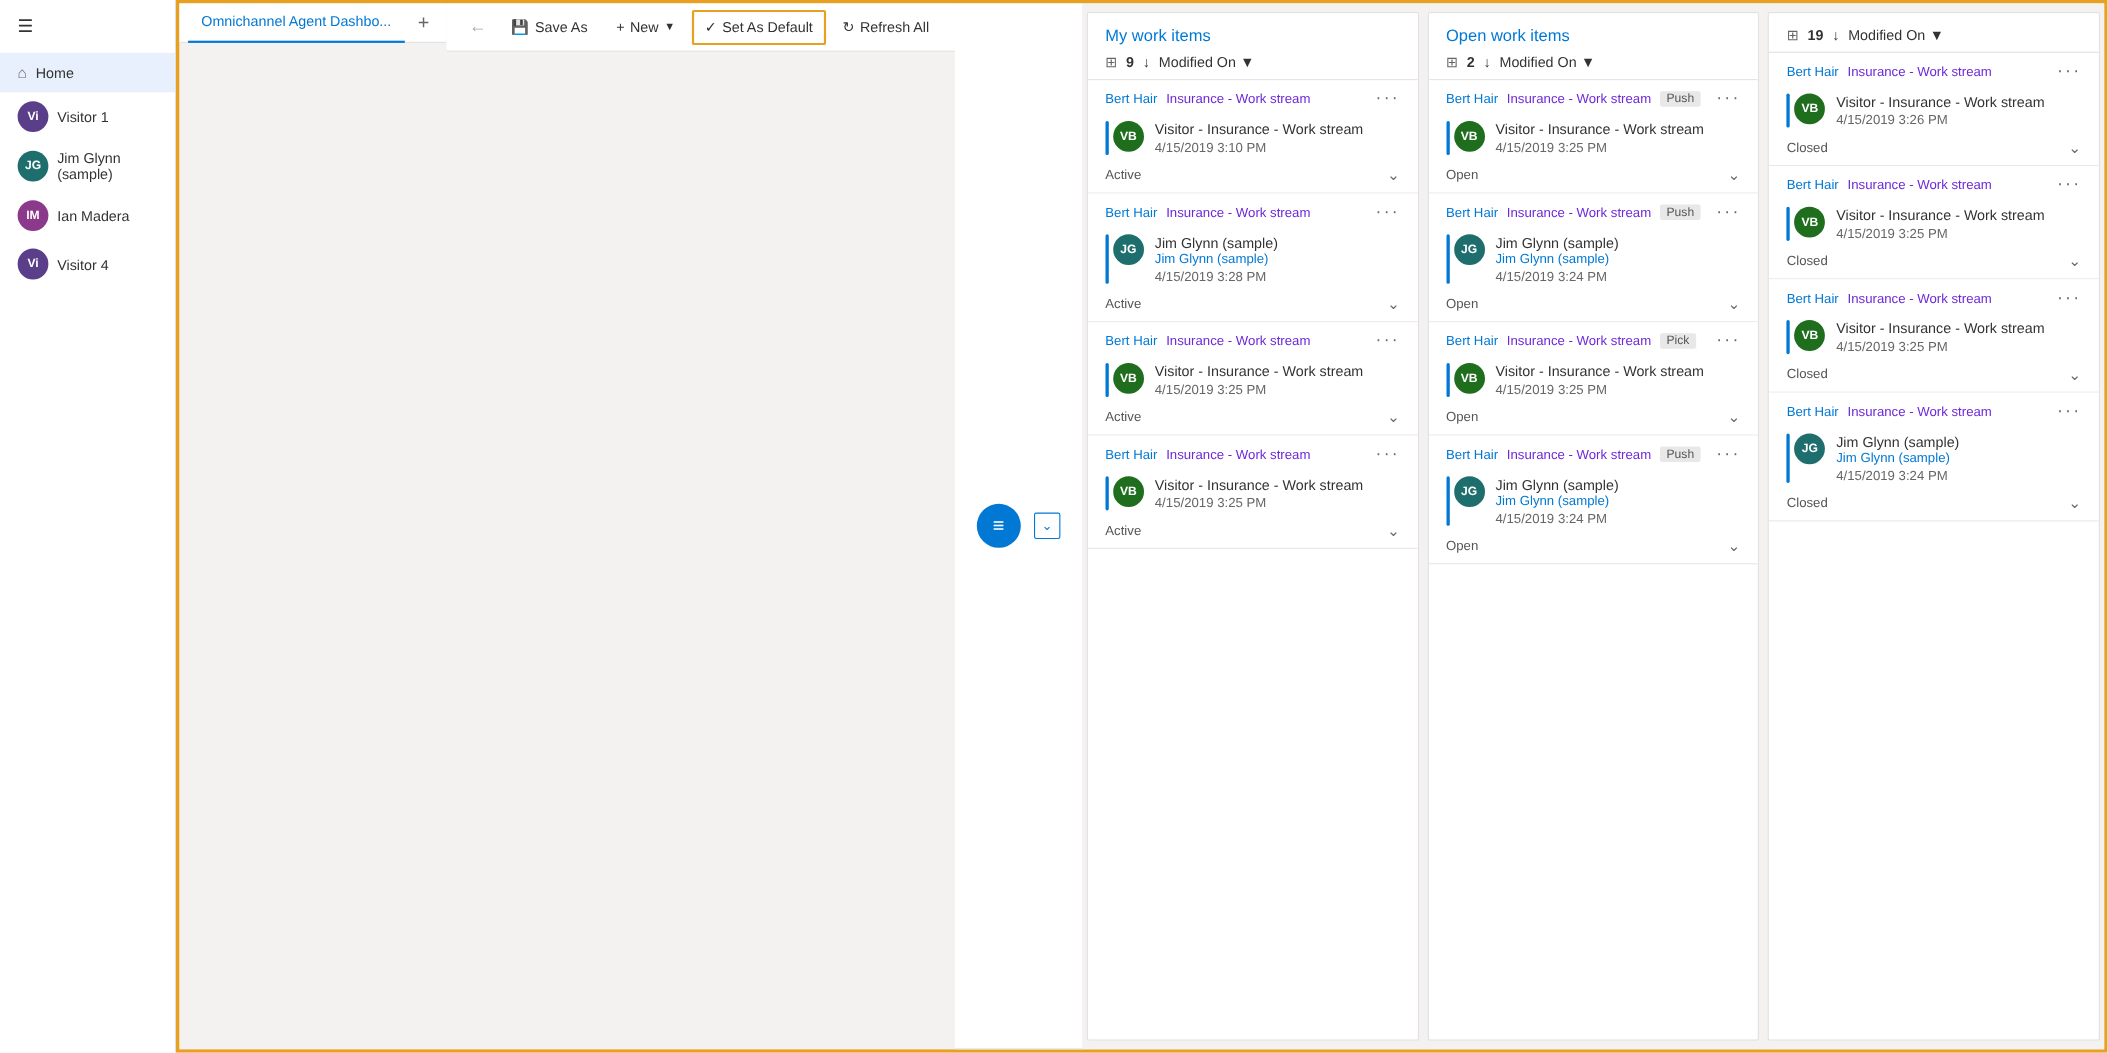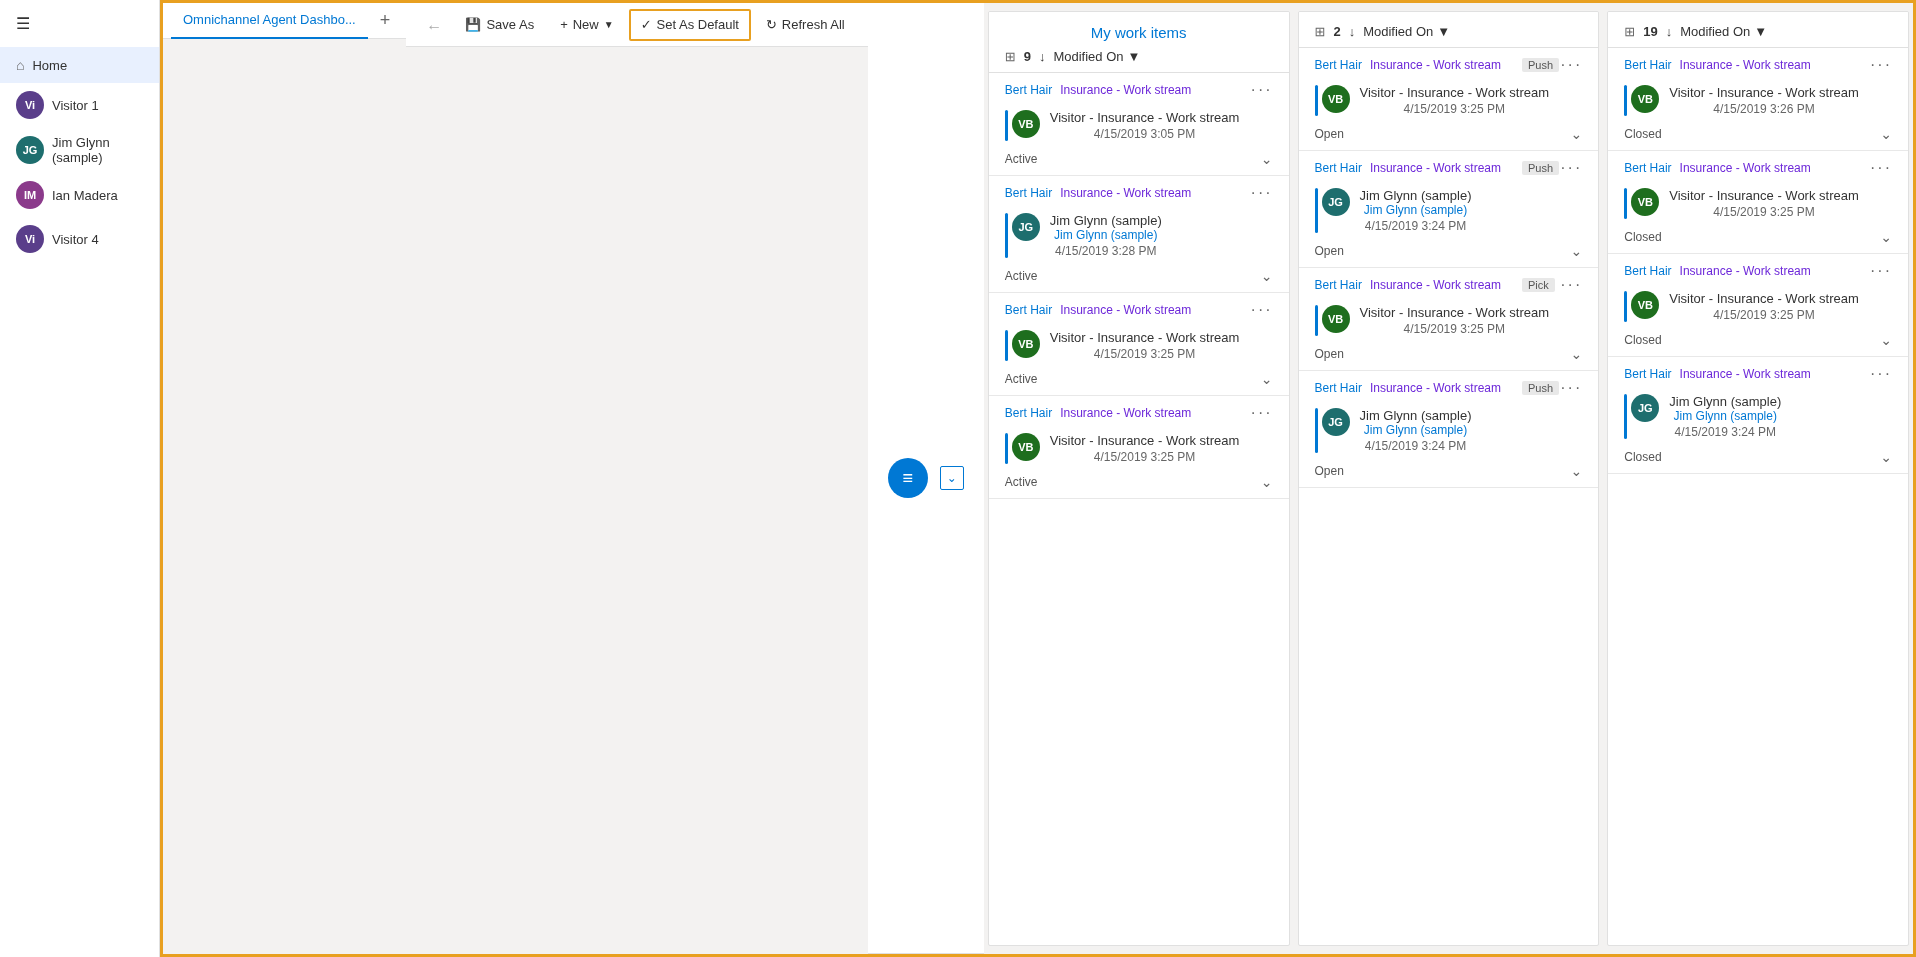--- a/index.html
+++ b/index.html
@@ -170,21 +170,20 @@
     }
     .work-column {
       flex: 1;
       background: #fff;
       border: 1px solid #e0e0e0;
       margin: 8px 4px;
       border-radius: 2px;
       display: flex;
       flex-direction: column;
       overflow: hidden;
-      text-align: center;
     }
     .column-header {
       padding: 12px 16px 8px;
       border-bottom: 1px solid #e0e0e0;
       background: #fff;
     }
     .column-title {
       font-size: 15px;
       color: #0078d4;
       font-weight: 500;
@@ -238,21 +237,20 @@
       color: #6d28d9;
       font-size: 12px;
       cursor: pointer;
     }
     .card-tag {
       font-size: 11px;
       background: #e8e8e8;
       padding: 1px 6px;
       border-radius: 2px;
       color: #555;
-      margin-left: 13px;
     }
     .card-more {
       color: #666;
       cursor: pointer;
       font-size: 16px;
       letter-spacing: 2px;
     }
     .card-body {
       display: flex;
       align-items: flex-start;
@@ -398,21 +396,21 @@
         </div>
         <span class="card-more">···</span>
       </div>
       <div class="card-inner">
         <div class="left-bar"></div>
         <div class="card-body">
           <div class="avatar-circle" style="background:#1e6e1e;">VB</div>
           <div class="card-info">
             <div class="card-name">Visitor - Insurance - Work stream</div>
 
-            <div class="card-date">4/15/2019 3:05 PM</div>
+            <div class="card-date">4/15/2019 3:10 PM</div>
           </div>
         </div>
       </div>
       <div class="card-footer">
         <span class="card-status">Active</span>
         <span class="card-expand">⌄</span>
       </div>
     </div>
           <div class="work-card">
       <div class="card-header">
@@ -487,20 +485,21 @@
       <div class="card-footer">
         <span class="card-status">Active</span>
         <span class="card-expand">⌄</span>
       </div>
     </div>
         </div>
     </div>
 
     <div class="work-column">
       <div class="column-header">
+        <div class="column-title">Open work items</div>
         <div class="column-controls">
           <span style="color:#666;">⊞</span>
           <span class="count-badge">2</span>
           <span>↓</span>
           <div class="sort-control">
             <span>Modified On</span>
             <span>▼</span>
           </div>
         </div>
       </div>

